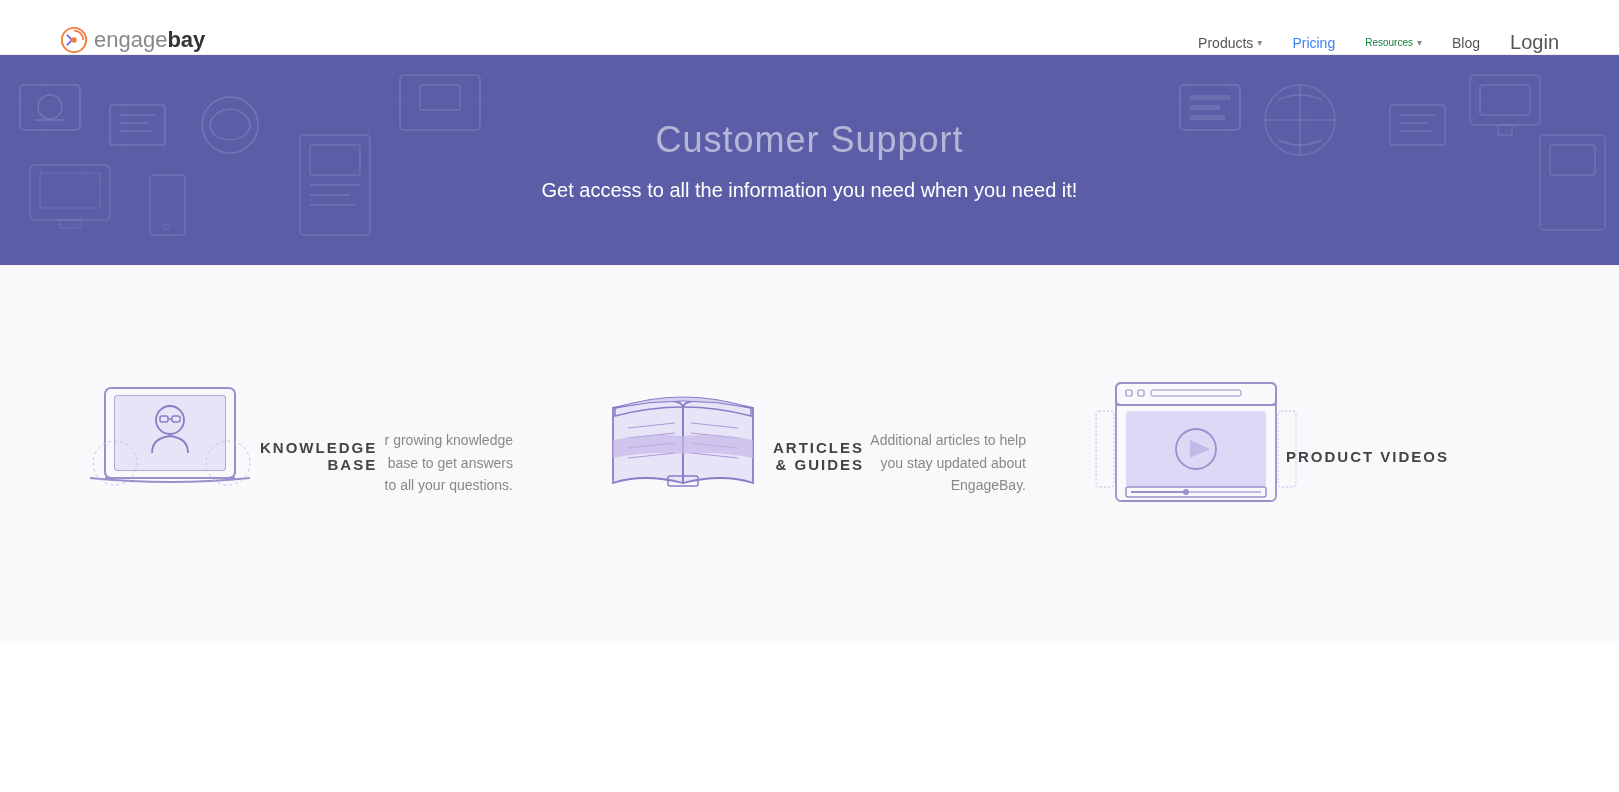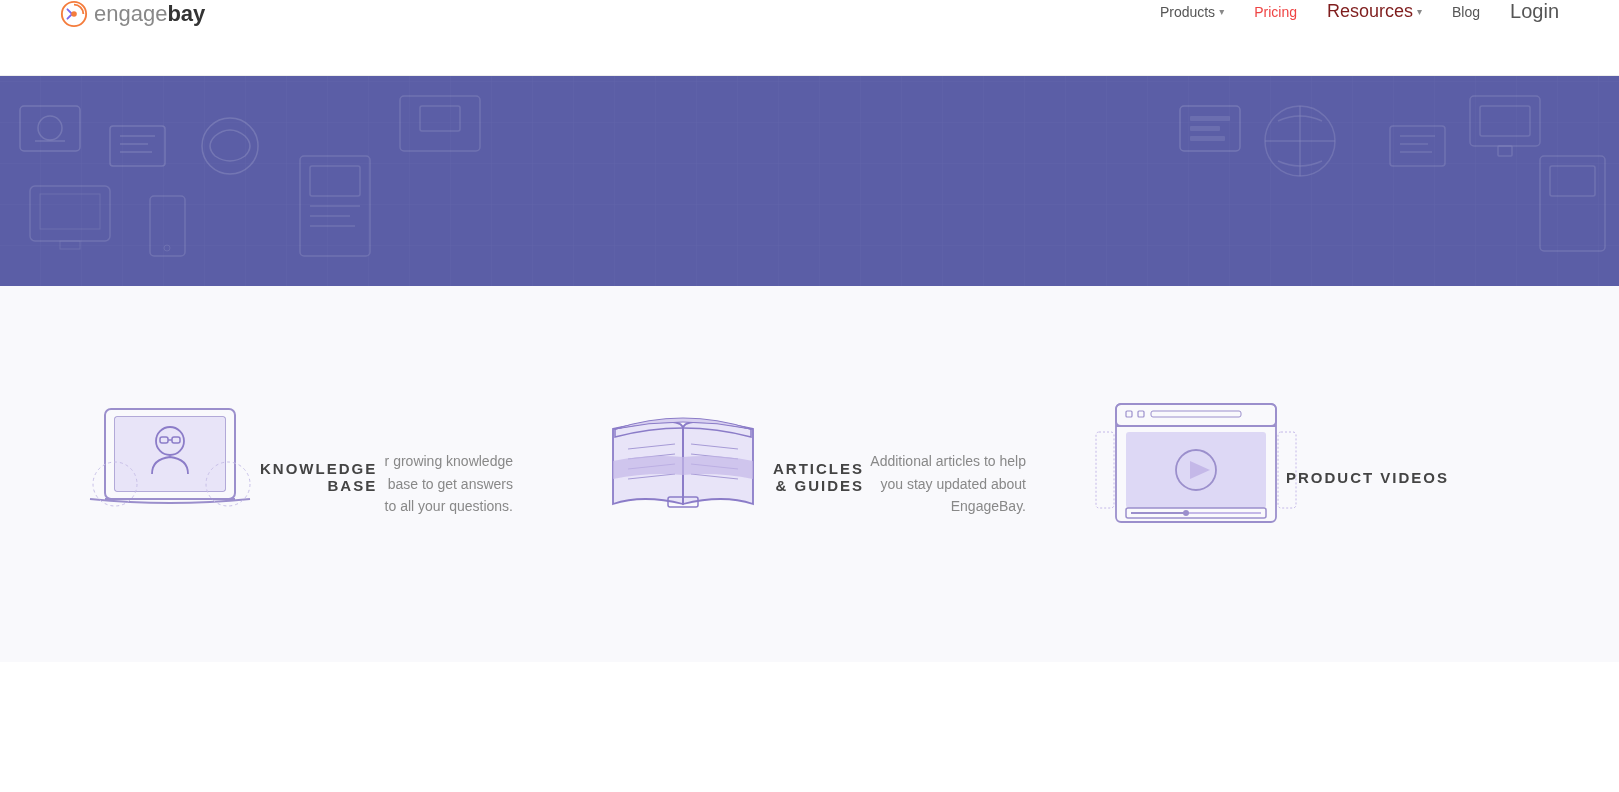--- a/index.html
+++ b/index.html
@@ -1,24 +1,24 @@
 <!DOCTYPE html>
 <html><head>
   <meta charset="utf-8">
   <style>
     * { margin: 0; padding: 0; box-sizing: border-box; }
     body { font-family: 'Segoe UI', Arial, sans-serif; background: #fff; width: 1619px; overflow-x: hidden; }
 
     
     .navbar {
       display: flex;
-      align-items: flex-start;
+      align-items: flex-end;
       justify-content: space-between;
       padding: 0 60px;
-      height: 76px;
+      height: 55px;
       background: #fff;
       border-bottom: 1px solid #eee;
       position: relative;
       z-index: 10;
     }
     .logo {
       display: flex;
       align-items: center;
       gap: 6px;
       font-size: 22px;
@@ -186,24 +186,24 @@
       <span style="color:#888;font-weight:400;">engage</span><span style="color:#333;font-weight:700;">bay</span>
     </span>
   </a>
 
   <div style="display:flex;align-items:center;gap:24px;">
     <ul class="nav-links">
       <li class="has-dropdown">
         <a href="#" style="color:#555;font-size:14px;text-decoration:none;">Products</a>
       </li>
       <li>
-        <a href="#" style="color:#ef4444;font-size:14px;text-decoration:none;">Pricing</a>
+        <a href="#" style="color:#3b82f6;font-size:14px;text-decoration:none;">Pricing</a>
       </li>
       <li class="has-dropdown">
-        <a href="#" style="color:#7f1d1d;font-size:18px;text-decoration:none;">Resources</a>
+        <a href="#" style="color:#15803d;font-size:10px;text-decoration:none;">Resources</a>
       </li>
       <li>
         <a href="#" style="color:#555;font-size:14px;text-decoration:none;">Blog</a>
       </li>
       <li>
         <a href="#" style="color:#555;font-size:20px;text-decoration:none;">Login</a>
       </li>
     </ul>
   </div>
 </nav>
@@ -258,20 +258,24 @@
     <rect x="1550" y="90" width="45" height="30" rx="2" fill="none" stroke="rgba(255,255,255,0.5)" stroke-width="1.5"></rect>
 
     <rect x="30" y="110" width="80" height="55" rx="5" fill="none" stroke="rgba(255,255,255,0.5)" stroke-width="1.5"></rect>
     <rect x="40" y="118" width="60" height="35" fill="none" stroke="rgba(255,255,255,0.4)" stroke-width="1"></rect>
     <rect x="60" y="165" width="20" height="8" fill="none" stroke="rgba(255,255,255,0.4)" stroke-width="1"></rect>
 
     <rect x="150" y="120" width="35" height="60" rx="4" fill="none" stroke="rgba(255,255,255,0.5)" stroke-width="1.5"></rect>
     <circle cx="167" cy="172" r="3" fill="none" stroke="rgba(255,255,255,0.4)" stroke-width="1"></circle>
   </svg>
 
+  <div class="hero-content">
+    <h1 class="hero-title">Customer Support</h1>
+    <p class="hero-subtitle">Get access to all the information you need when you need it!</p>
+  </div>
 </section>
 
 <section class="main-section">
   <div class="cards-row">
 
     <div class="card">
       <div class="card-icon-wrap">
         <svg width="180" height="155" viewBox="0 0 180 155">
 
           <rect x="25" y="20" width="130" height="90" rx="6" fill="none" stroke="#9b8fcc" stroke-width="2"></rect>

